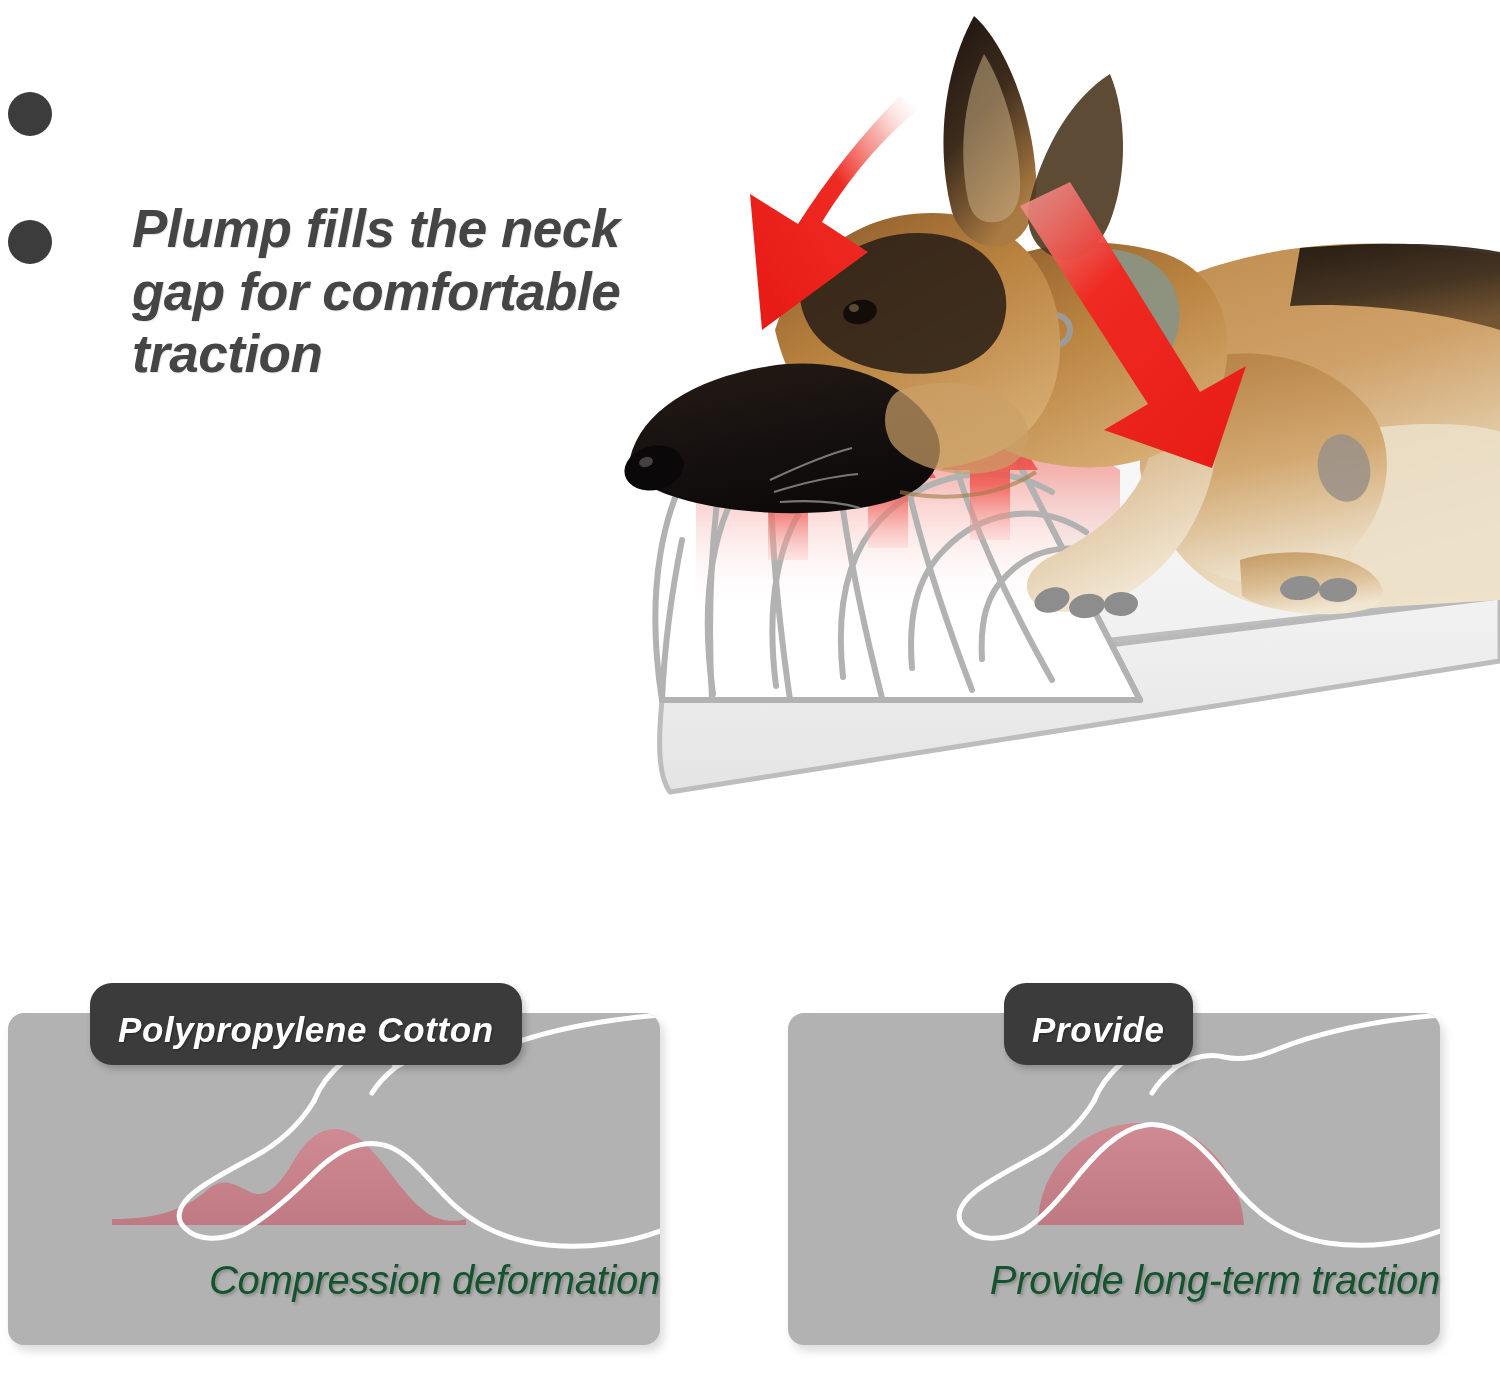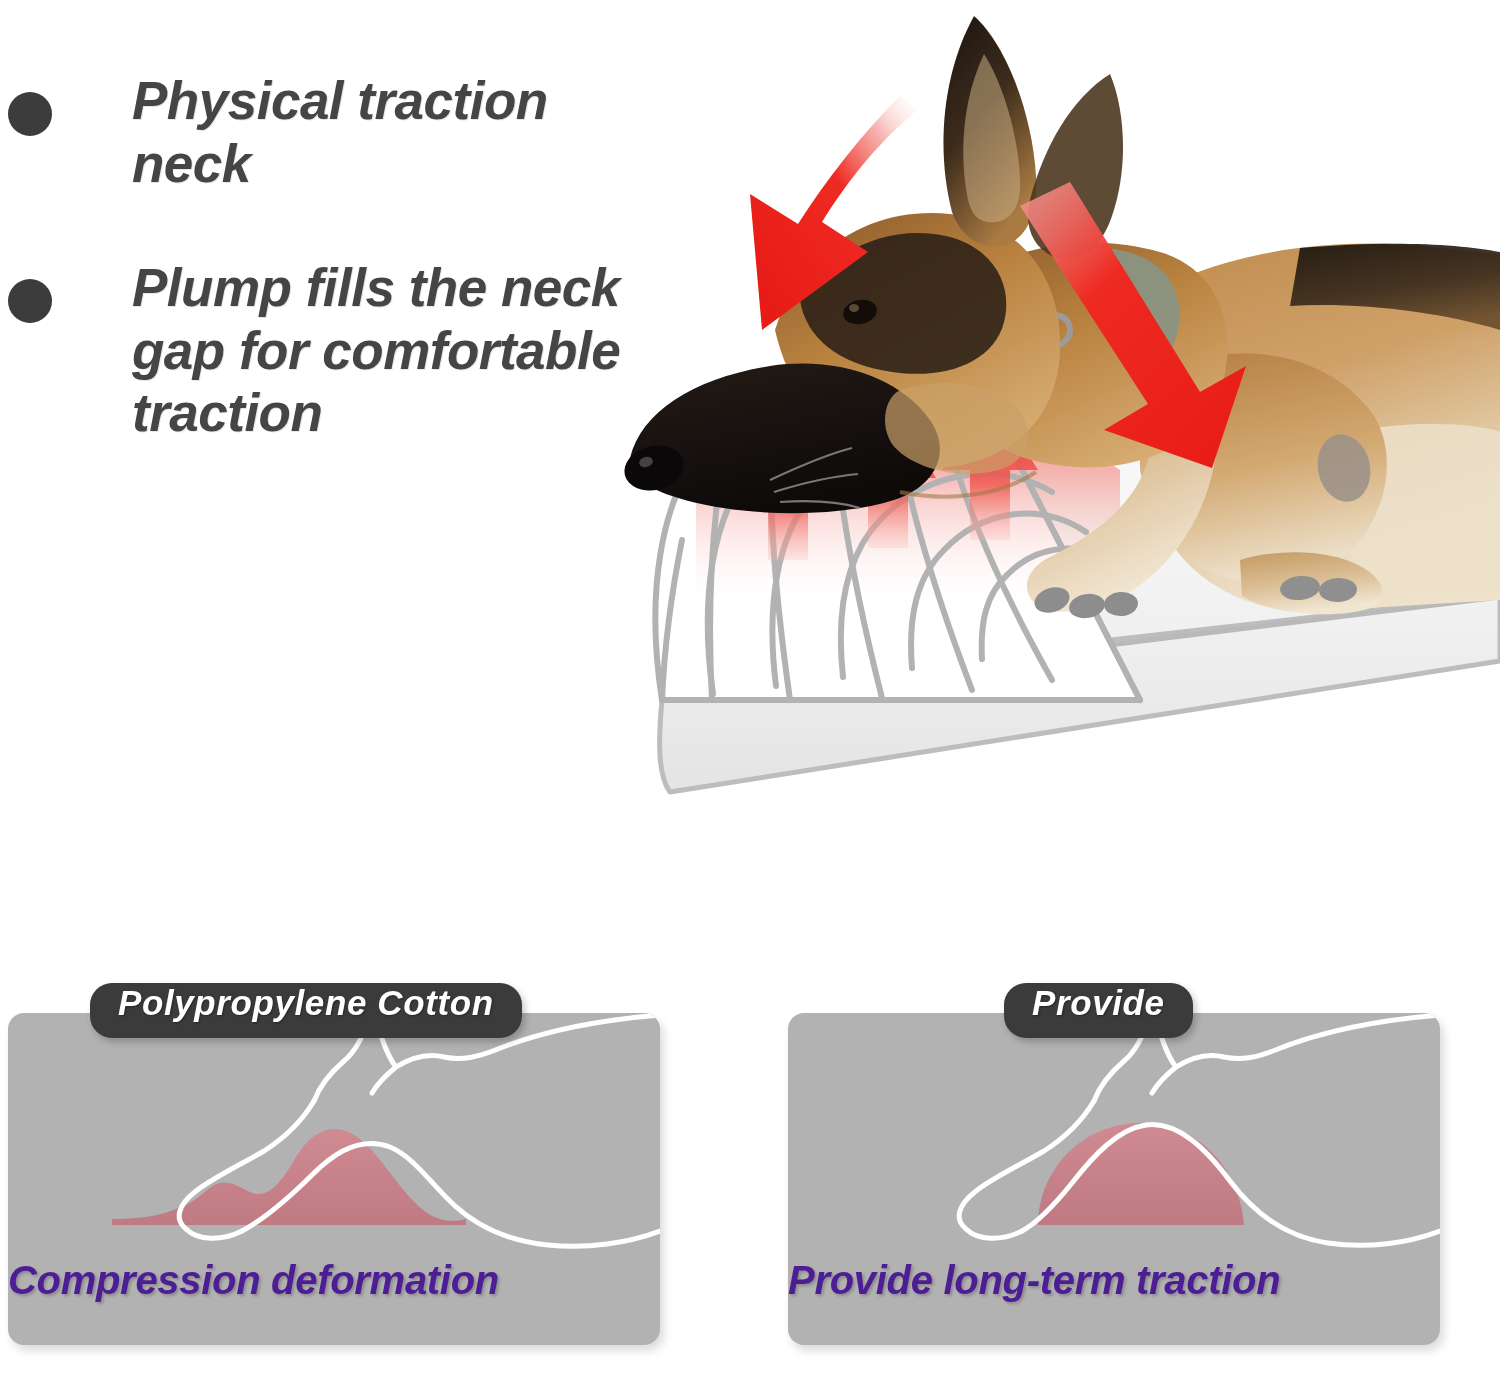--- a/index.html
+++ b/index.html
@@ -101,35 +101,35 @@
     overflow: hidden;
     border-radius: 16px 16px 0 0;
   }
   .panel-art svg { display: block; width: 652px; height: 260px; }
 
   .panel-caption {
     position: absolute;
     left: 0;
     bottom: 42px;
     width: 100%;
-    text-align: left;
+    text-align: right;
     font-size: 40px;
-    font-weight: bold;
+    font-weight: normal;
     font-style: italic;
-    color: #4c1d95;
+    color: #14532d;
     letter-spacing: -0.3px;
     text-shadow: 2px 2px 3px rgba(0,0,0,0.22);
   }
 
   .panel-pill {
     position: absolute;
     top: -30px;
     background: #3b3b3b;
     border-radius: 22px;
-    padding: 0 28px 15px 28px;
+    padding: 27px 28px 15px 28px;
     font-size: 35px;
     font-weight: bold;
     font-style: italic;
     color: #ffffff;
     white-space: nowrap;
     letter-spacing: 0.6px;
     box-shadow: 3px 4px 7px rgba(0,0,0,0.22);
     text-shadow: 1px 1px 2px rgba(0,0,0,0.35);
   }
   .panel.left  .panel-pill { left: 82px; }
@@ -139,21 +139,20 @@
 <body>
 
 <div id="page">
 
   <div id="hero">
 
     <div id="bullets">
 
       <div class="bullet-row">
         <span class="bullet-dot"></span>
-        <span class="bullet-text">Physical traction neck</span>
       </div>
 
       <div class="bullet-row">
         <span class="bullet-dot"></span>
         <span class="bullet-text">Plump fills the neck gap for comfortable traction</span>
       </div>
 
     </div>
 
     <div id="stage">

